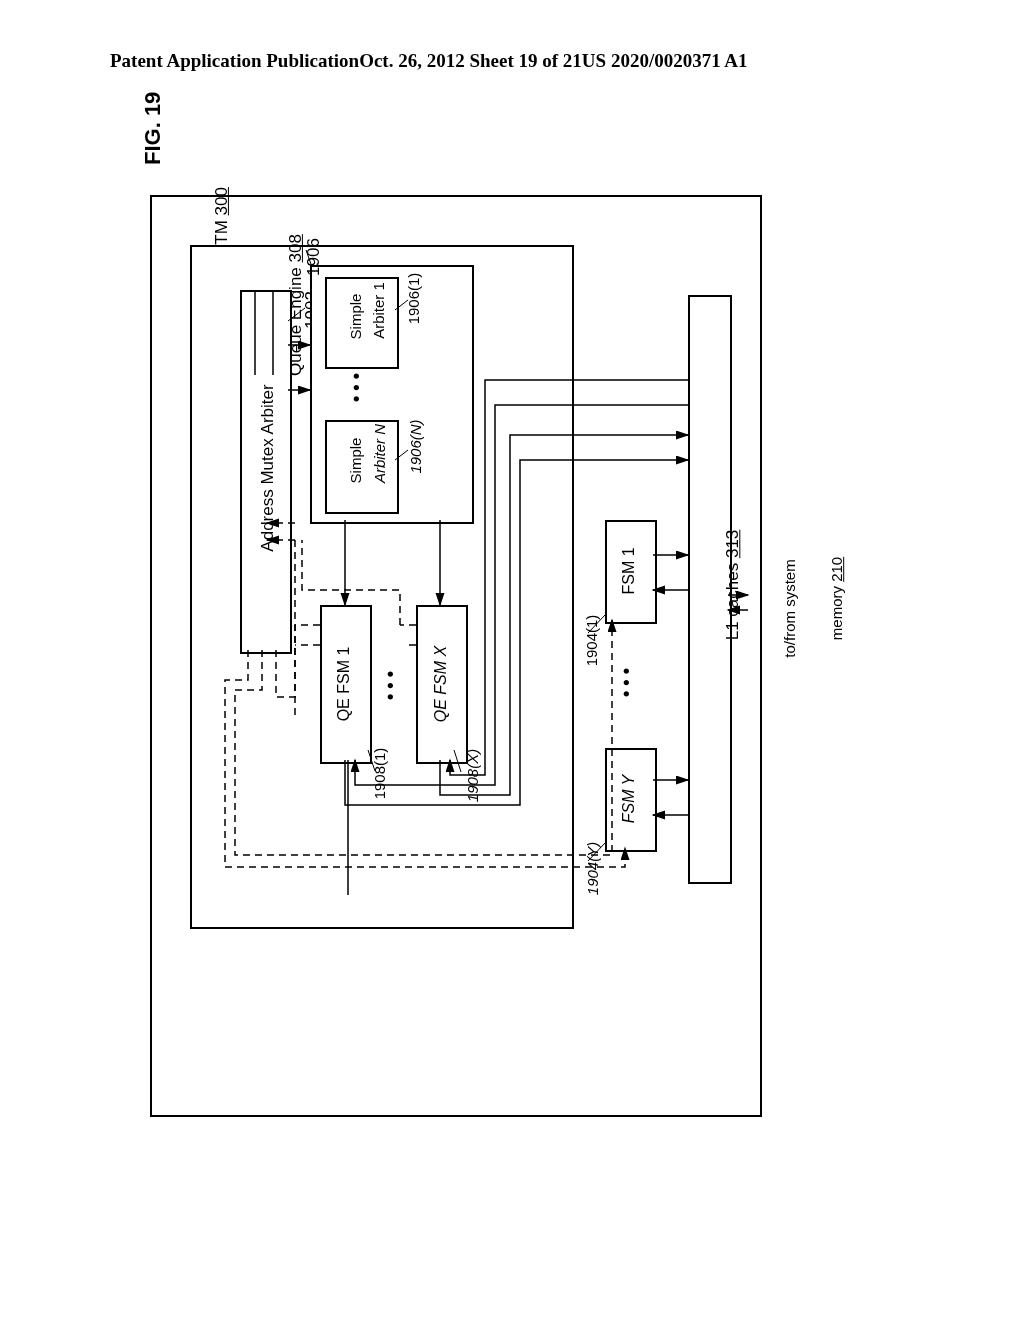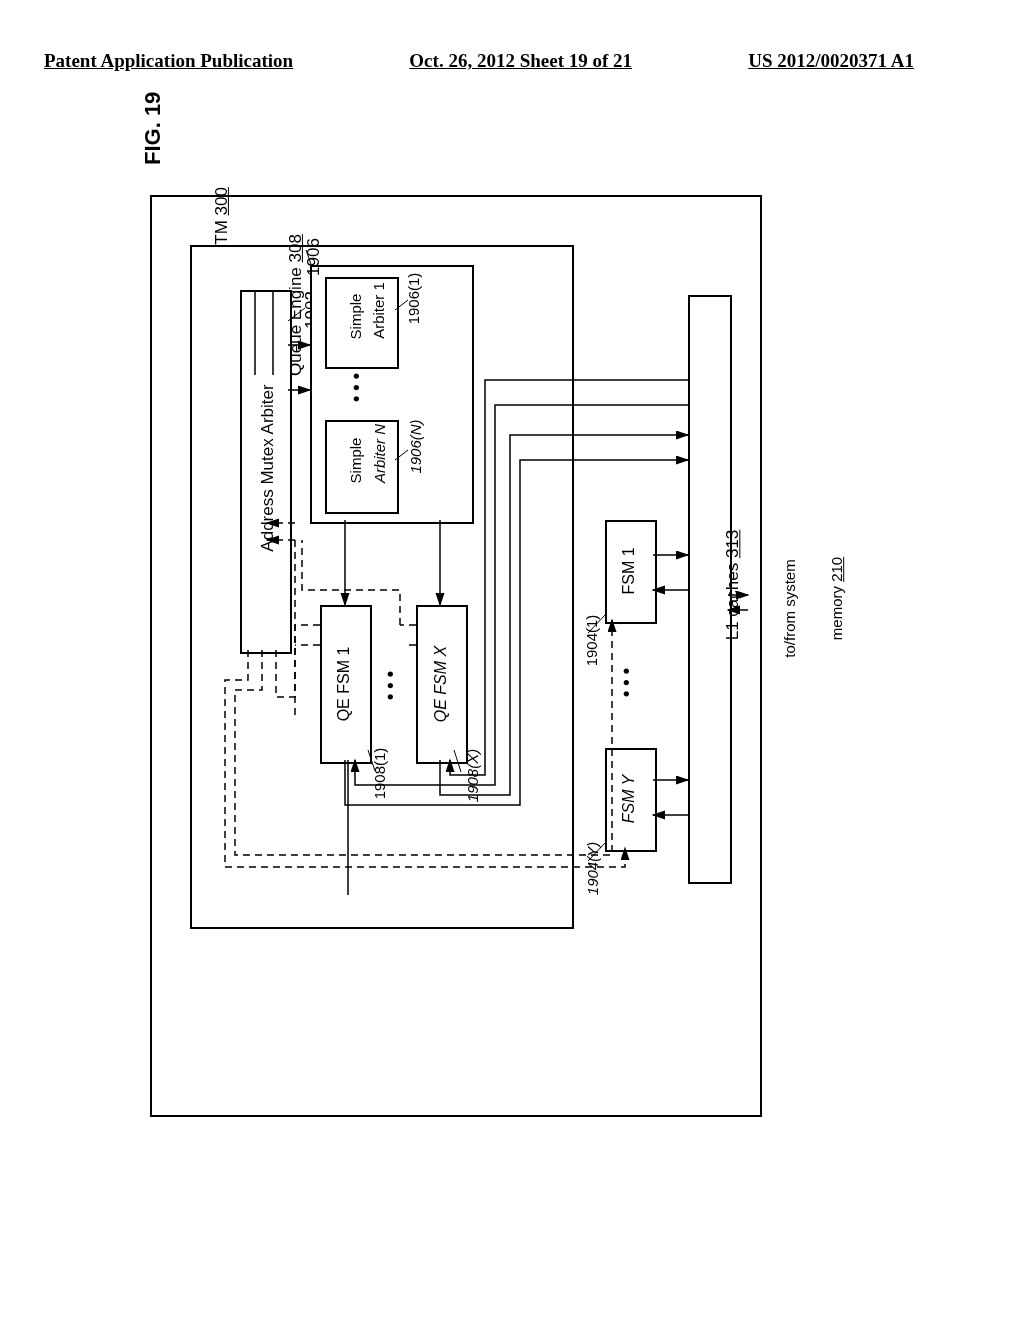--- a/index.html
+++ b/index.html
@@ -10,25 +10,24 @@
     height: 1320px;
     position: relative;
     color: #000;
   }
   .header {
     position: absolute;
     top: 50px;
     left: 0;
     right: 0;
     display: flex;
-    justify-content: space-between;
-    padding: 0 110px 0 44px;
+    justify-content: flex-start;
+    padding: 0 110px 0 110px;
     font-size: 19px;
     font-weight: bold;
-    text-decoration: underline;
   }
   .canvas {
     position: absolute;
     top: 195px;
     left: 150px;
     width: 610px;
     height: 920px;
   }
   .rot {
     transform: rotate(-90deg);
@@ -57,21 +56,21 @@
   }
   svg { position:absolute; left:0; top:0; }
   .under { text-decoration: underline; }
 </style>
 </head>
 <body>
 
 <div class="header">
   <span>Patent Application Publication</span>
   <span>Oct. 26, 2012   Sheet 19 of 21</span>
-  <span>US 2012/0020371 A1</span>
+  <span>US 2020/0020371 A1</span>
 </div>
 
 <div class="canvas">
 
   <div class="fig-title">FIG. 19</div>
 
   <div class="box" style="left:0; top:0; width:608px; height:918px;"></div>
 
   <div class="lbl" style="left:36px; top:18px;">
     <div class="rot" style="display:inline-block;">

